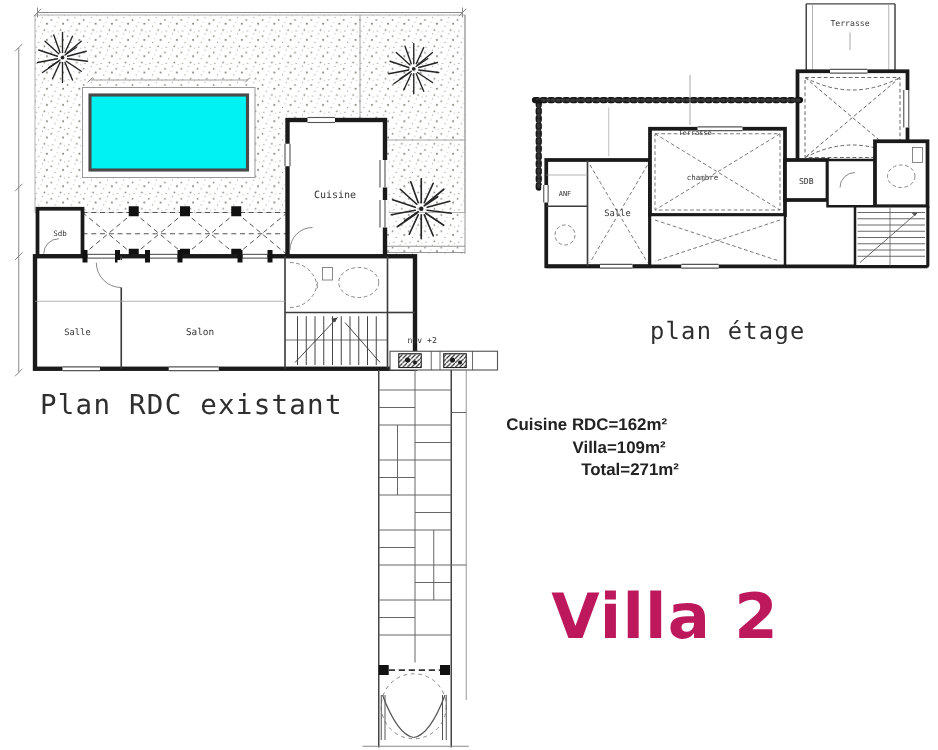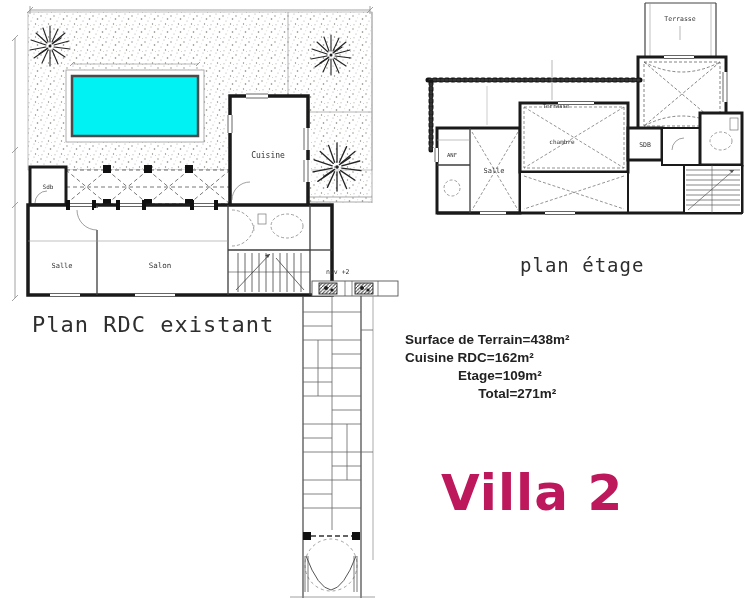--- a/index.html
+++ b/index.html
@@ -396,21 +396,20 @@
     <text class="plan-label" x="494" y="173" font-size="7" text-anchor="middle">Salle</text>
     <text class="plan-label" x="562" y="144" font-size="6" text-anchor="middle">chambre</text>
     <text class="plan-label" x="645" y="147" font-size="6.5" text-anchor="middle">SDB</text>
   </g>
 </svg>
 
 <div id="rdc-title" class="plan-title">Plan RDC existant</div>
 <div id="etage-title" class="plan-title">plan étage</div>
 
 <div id="summary">
-  <div class="c1">Surface de Terrain=438m²</div>
   <div class="c2">Cuisine RDC=162m²</div>
-  <div class="c3">Etage=109m²</div>
+  <div class="c3">Villa=109m²</div>
   <div class="c4">Total=271m²</div>
 </div>
 
 <div id="villa-title">Villa 2</div>
 
 </div>
 
 </body></html>

